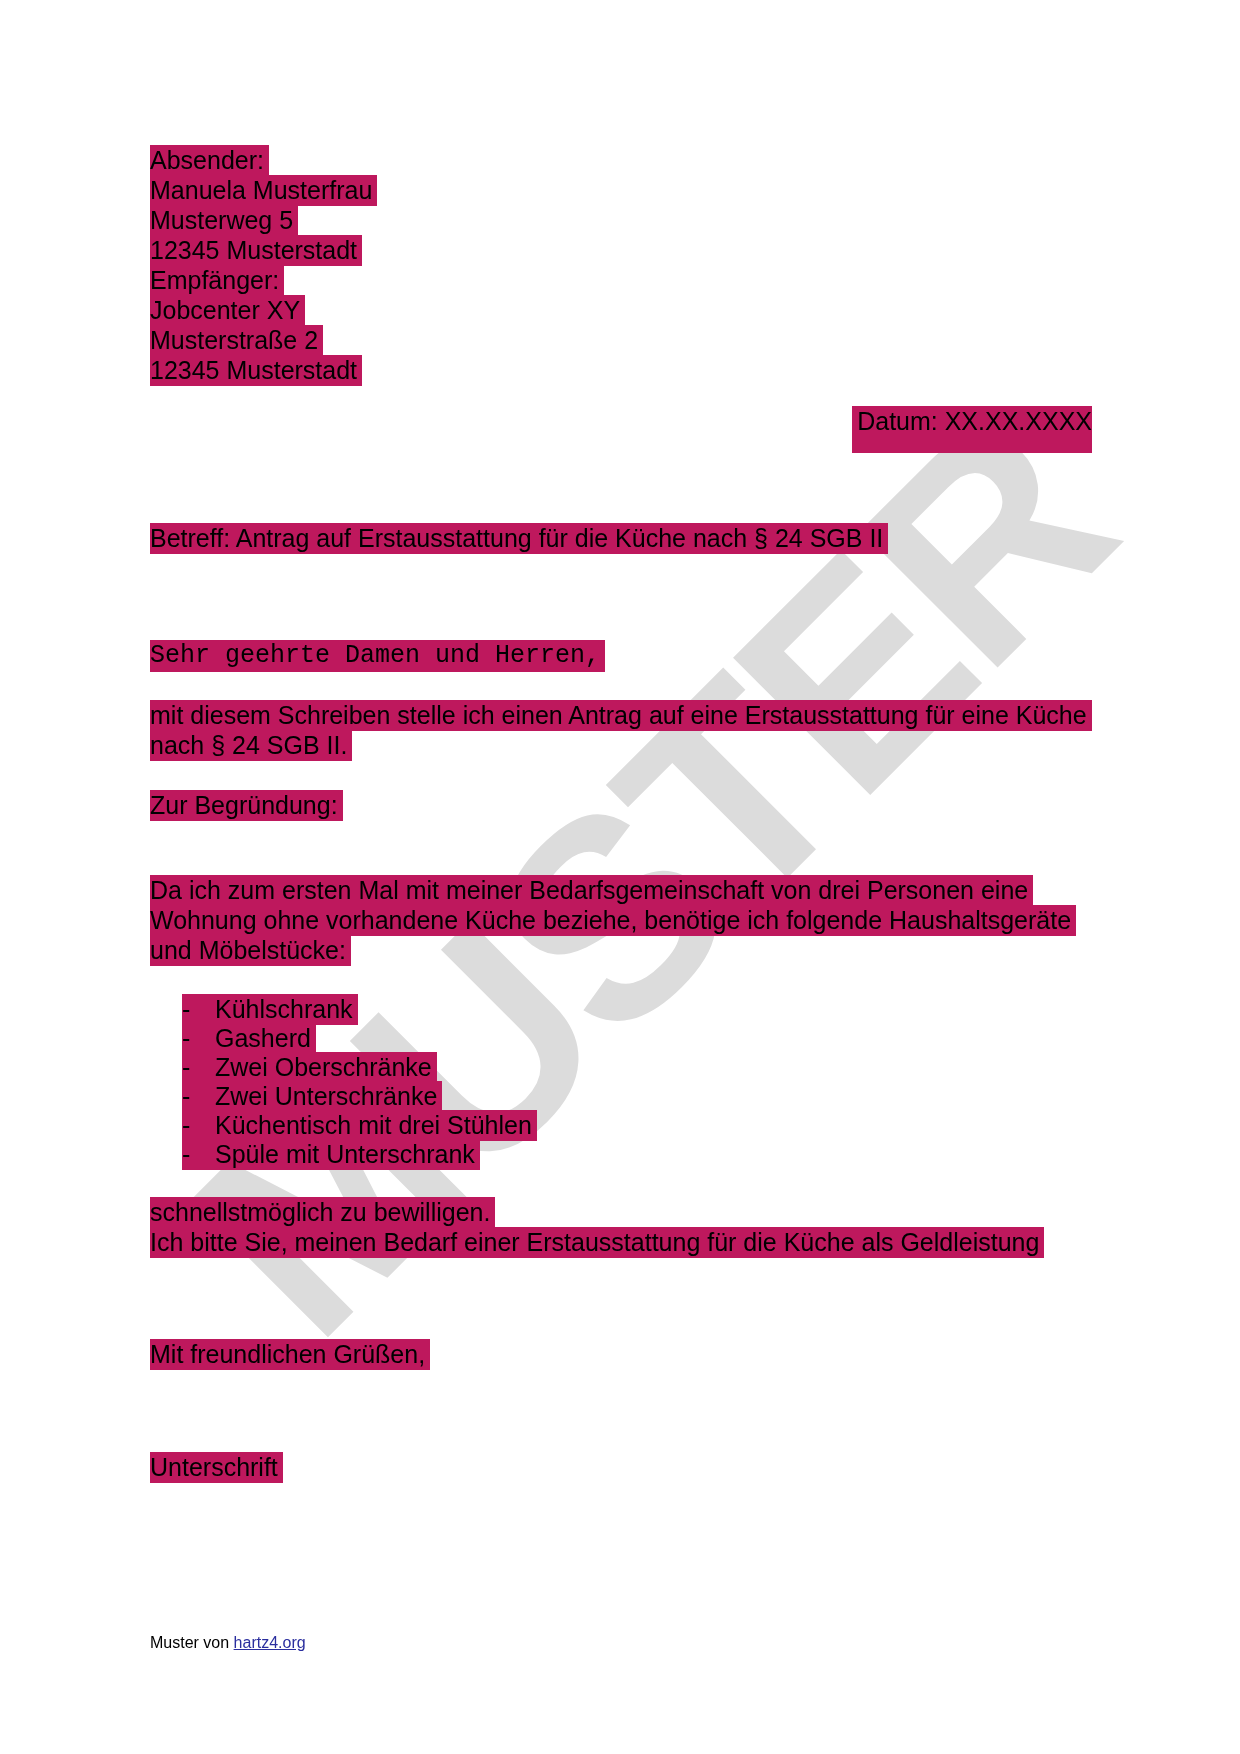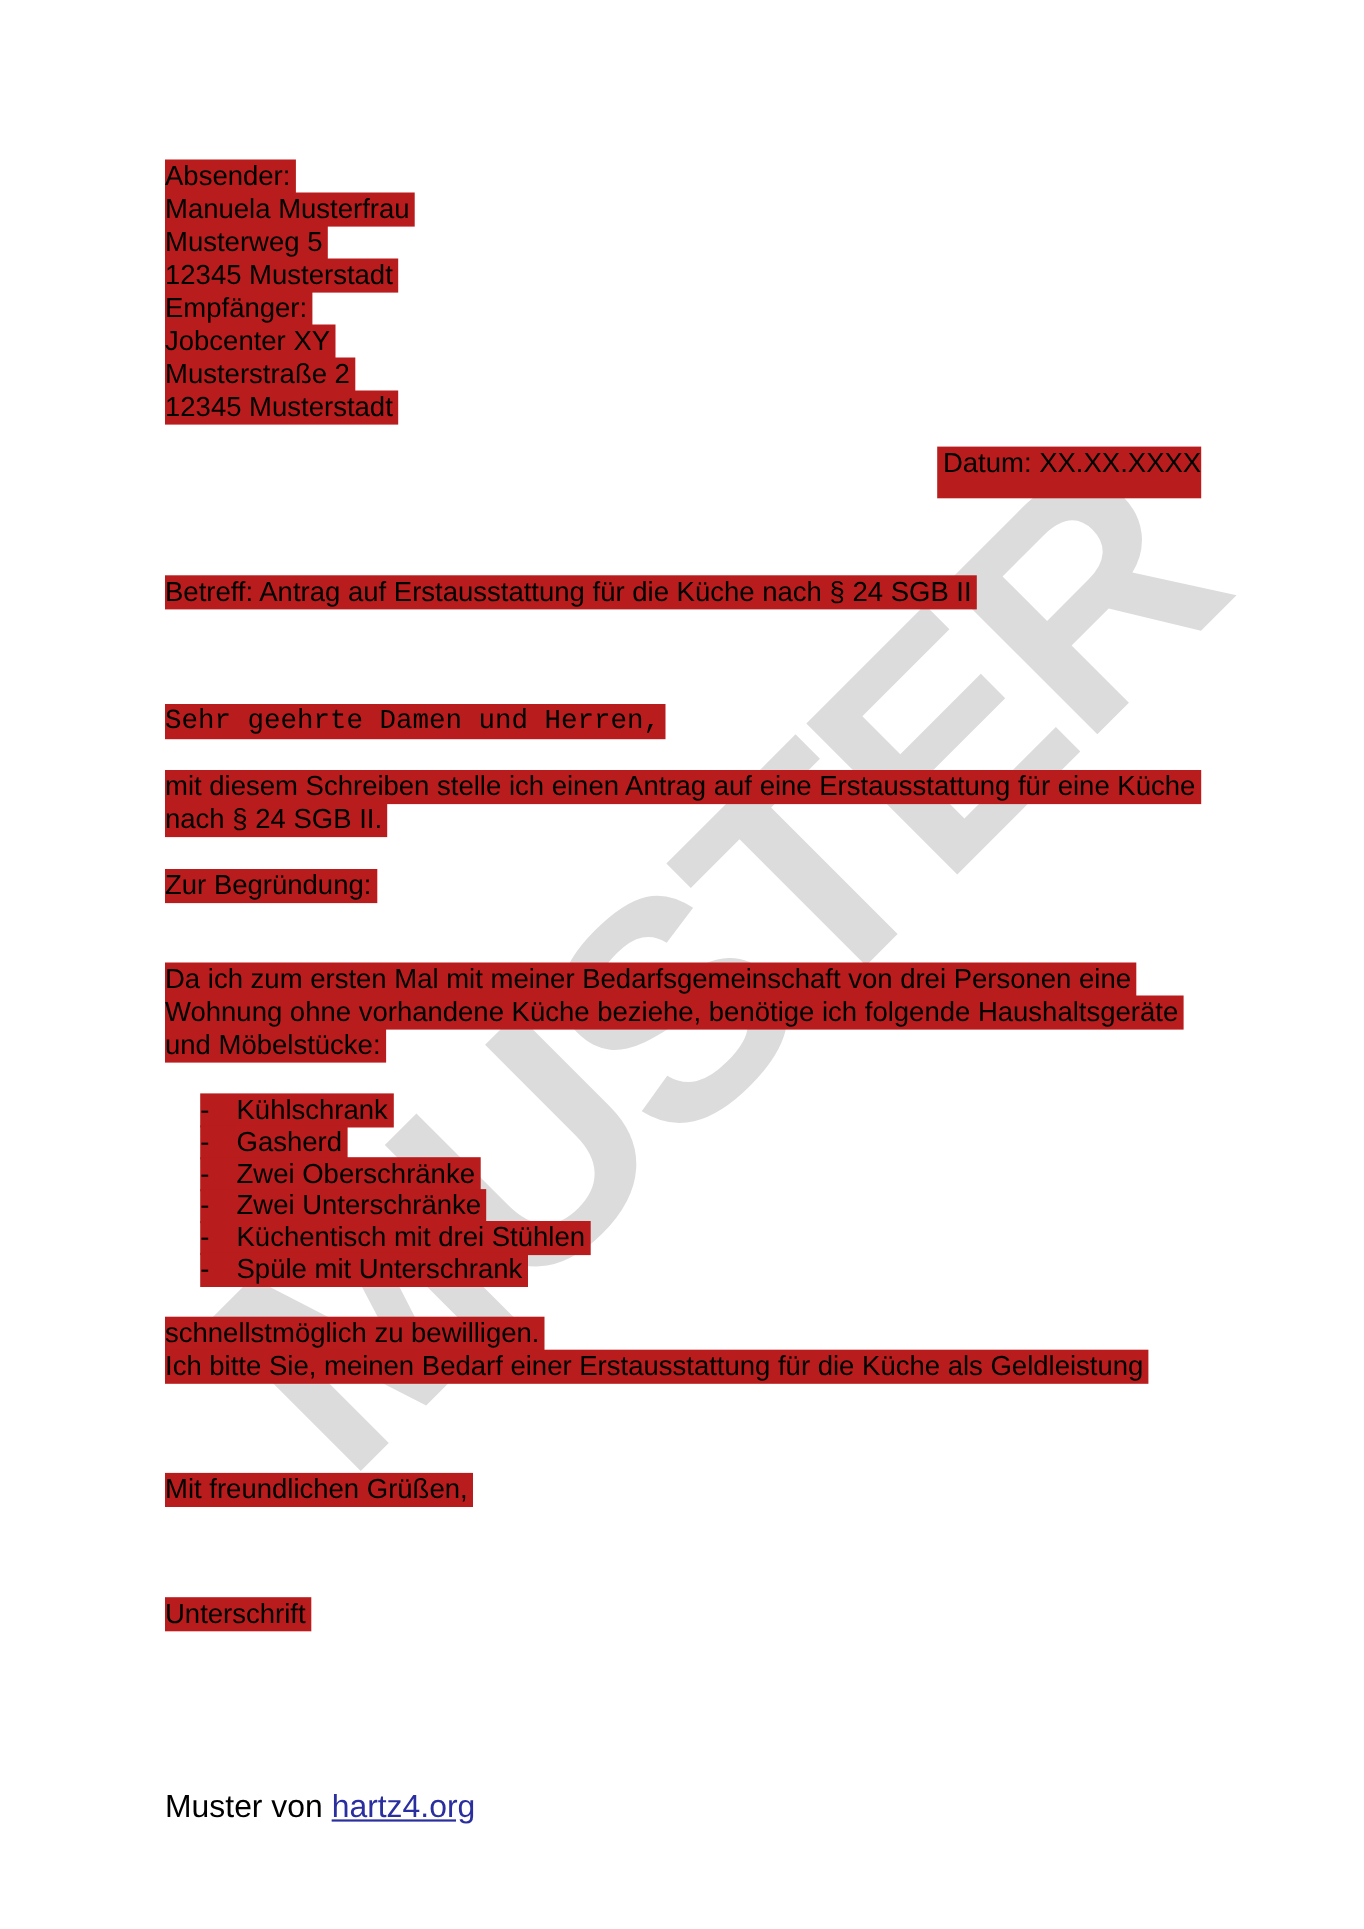--- a/index.html
+++ b/index.html
@@ -29,42 +29,42 @@
     user-select: none;
   }
   .content {
     position: absolute;
     left: 150px;
     top: 0;
     width: 942px;
     z-index: 1;
   }
   .ln { white-space: nowrap; }
-  .band { background: #b91c1c; padding: 1px 5px 2px 0; }
+  .band { background: #be185d; padding: 1px 5px 2px 0; }
   .b-sender     { margin-top: 145px; }
   .b-recipient  { }
   .b-date       { margin-top: 21px; text-align: right; }
   .b-date .band { padding: 1px 0 18px 5px; }
   .b-subject    { margin-top: 87px; }
   .b-salutation { margin-top: 88px; font-family: Liberation Mono, monospace; }
   .b-intro      { margin-top: 29px; }
   .b-reason-h   { margin-top: 30px; }
   .b-reason     { margin-top: 55px; }
   .b-list       { margin-top: 30px; line-height: 29px; }
   .list-row     { padding-left: 32px; }
   .dash         { display: inline-block; width: 33px; }
   .b-request    { margin-top: 28px; }
   .b-closing    { margin-top: 82px; }
   .b-signature  { margin-top: 83px; }
   .footer {
     position: absolute;
     left: 150px;
     top: 1629px;
     z-index: 1;
-    font-size: 29px;
+    font-size: 16px;
     line-height: 28px;
   }
   .footer a { text-decoration: underline; }
 </style>
 </head>
 <body>
 
 <div class="page">
 
   <div class="watermark" style="color: rgb(220, 220, 220);">MUSTER</div>

